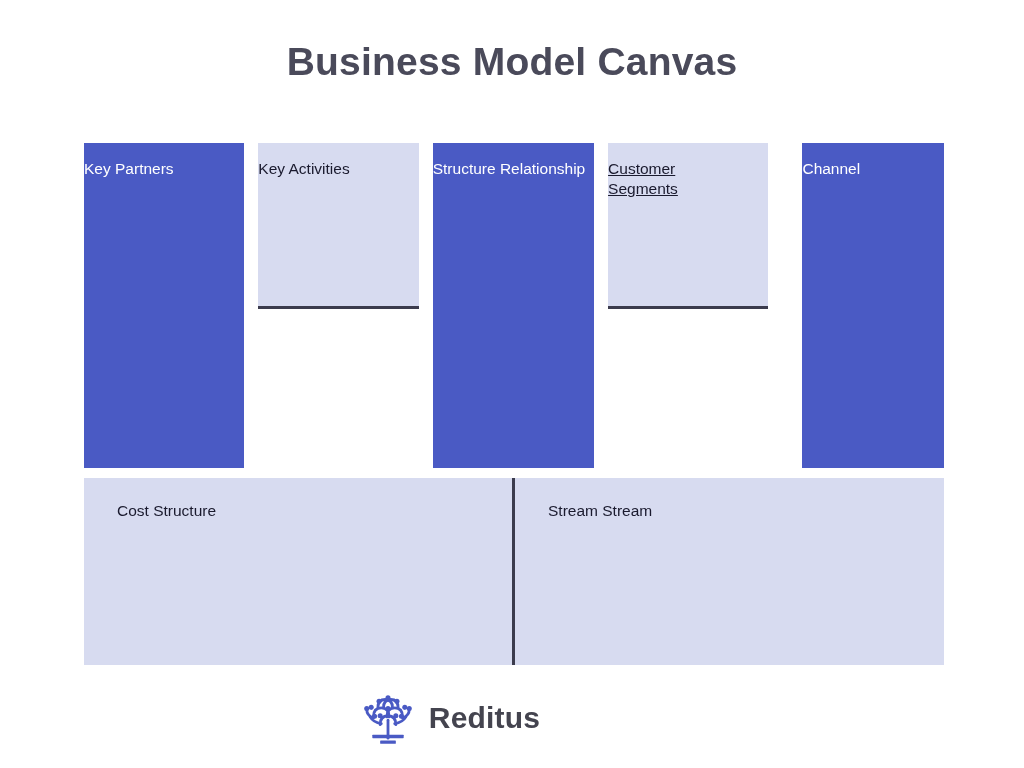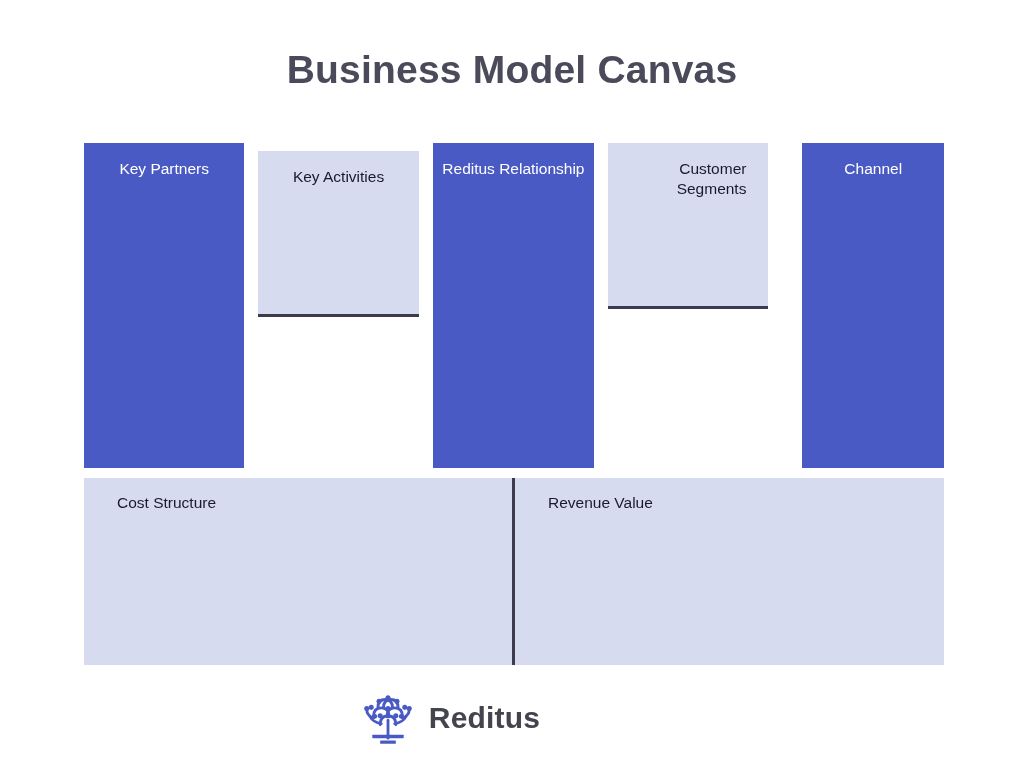--- a/index.html
+++ b/index.html
@@ -16,21 +16,21 @@
     position: relative;
     width: 1024px;
     height: 768px;
     background: #ffffff;
   }
 
   
   .title {
     position: absolute;
     left: 0;
-    top: 48px;
+    top: 40px;
     width: 1024px;
     text-align: center;
     font-size: 39px;
     font-weight: bold;
     letter-spacing: 0.2px;
     color: #4a4a5a;
   }
 
   
   .canvas-top {
@@ -44,21 +44,21 @@
   }
 
   .col {
     position: relative;
     height: 100%;
     display: flex;
     flex-direction: column;
   }
 
   .col-kp   { width: 162px; }
-  .col-ka   { width: 162px; margin-top: 8px; }
+  .col-ka   { width: 162px; }
   .col-cr   { width: 163px; }
   .col-cs   { width: 162px; }
   .col-ch   { width: 163px; padding-left: 20px; }
 
   .block-blue {
     background: #4a5ac4;
     color: #ffffff;
   }
 
   .block-light {
@@ -79,30 +79,31 @@
   .divider-h {
     height: 3px;
     background: #3b3b4d;
     width: 100%;
     flex: 0 0 3px;
   }
 
   .blk-label {
     display: block;
     padding-top: 16px;
-    text-align: center;
+    text-align: left;
     font-size: 15.5px;
     line-height: 20px;
     font-weight: normal;
   }
 
   .blk-label.nudge-left {
-    text-align: right;
+    text-align: left;
     padding-left: 0;
     padding-right: 22px;
+    text-decoration: underline;
   }
 
   .blk-label.tight {
     padding-top: 18px;
   }
 
   
   .canvas-bottom {
     position: absolute;
     left: 84px;
@@ -127,20 +128,21 @@
     background: #3b3b4d;
     flex: 0 0 3px;
   }
 
   .bottom-label {
     display: block;
     padding: 15px 0 0 33px;
     font-size: 15.5px;
     line-height: 20px;
     color: #1a1a2e;
+    margin-top: 8px;
   }
 
   
   .brand {
     position: absolute;
     left: 0;
     top: 690px;
     width: 900px;
     display: flex;
     align-items: center;
@@ -178,21 +180,21 @@
 
     <div class="col col-ka">
       <div class="block-light block-half">
         <span class="blk-label">Key Activities</span>
       </div>
       <div class="divider-h"></div>
     </div>
 
     <div class="col col-cr">
       <div class="block-blue block-full">
-        <span class="blk-label">Reditus Relationship</span>
+        <span class="blk-label">Structure Relationship</span>
       </div>
     </div>
 
     <div class="col col-cs">
       <div class="block-light block-half">
         <span class="blk-label nudge-left">Customer Segments</span>
       </div>
       <div class="divider-h"></div>
     </div>
 
@@ -203,21 +205,21 @@
     </div>
 
   </div>
 
   <div class="canvas-bottom">
     <div class="bottom-cell cell-cost">
       <span class="bottom-label">Cost Structure</span>
     </div>
     <div class="divider-v"></div>
     <div class="bottom-cell cell-revenue">
-      <span class="bottom-label">Revenue Value</span>
+      <span class="bottom-label">Stream Stream</span>
     </div>
   </div>
 
   <div class="brand">
     <span class="brand-mark">
       <svg viewBox="0 0 100 100" width="56" height="56" aria-hidden="true">
         <g fill="none" stroke="#4a5ac4" stroke-width="5" stroke-linecap="round">
 
           <path d="M50 86 L50 54" stroke-width="5"></path>
 

